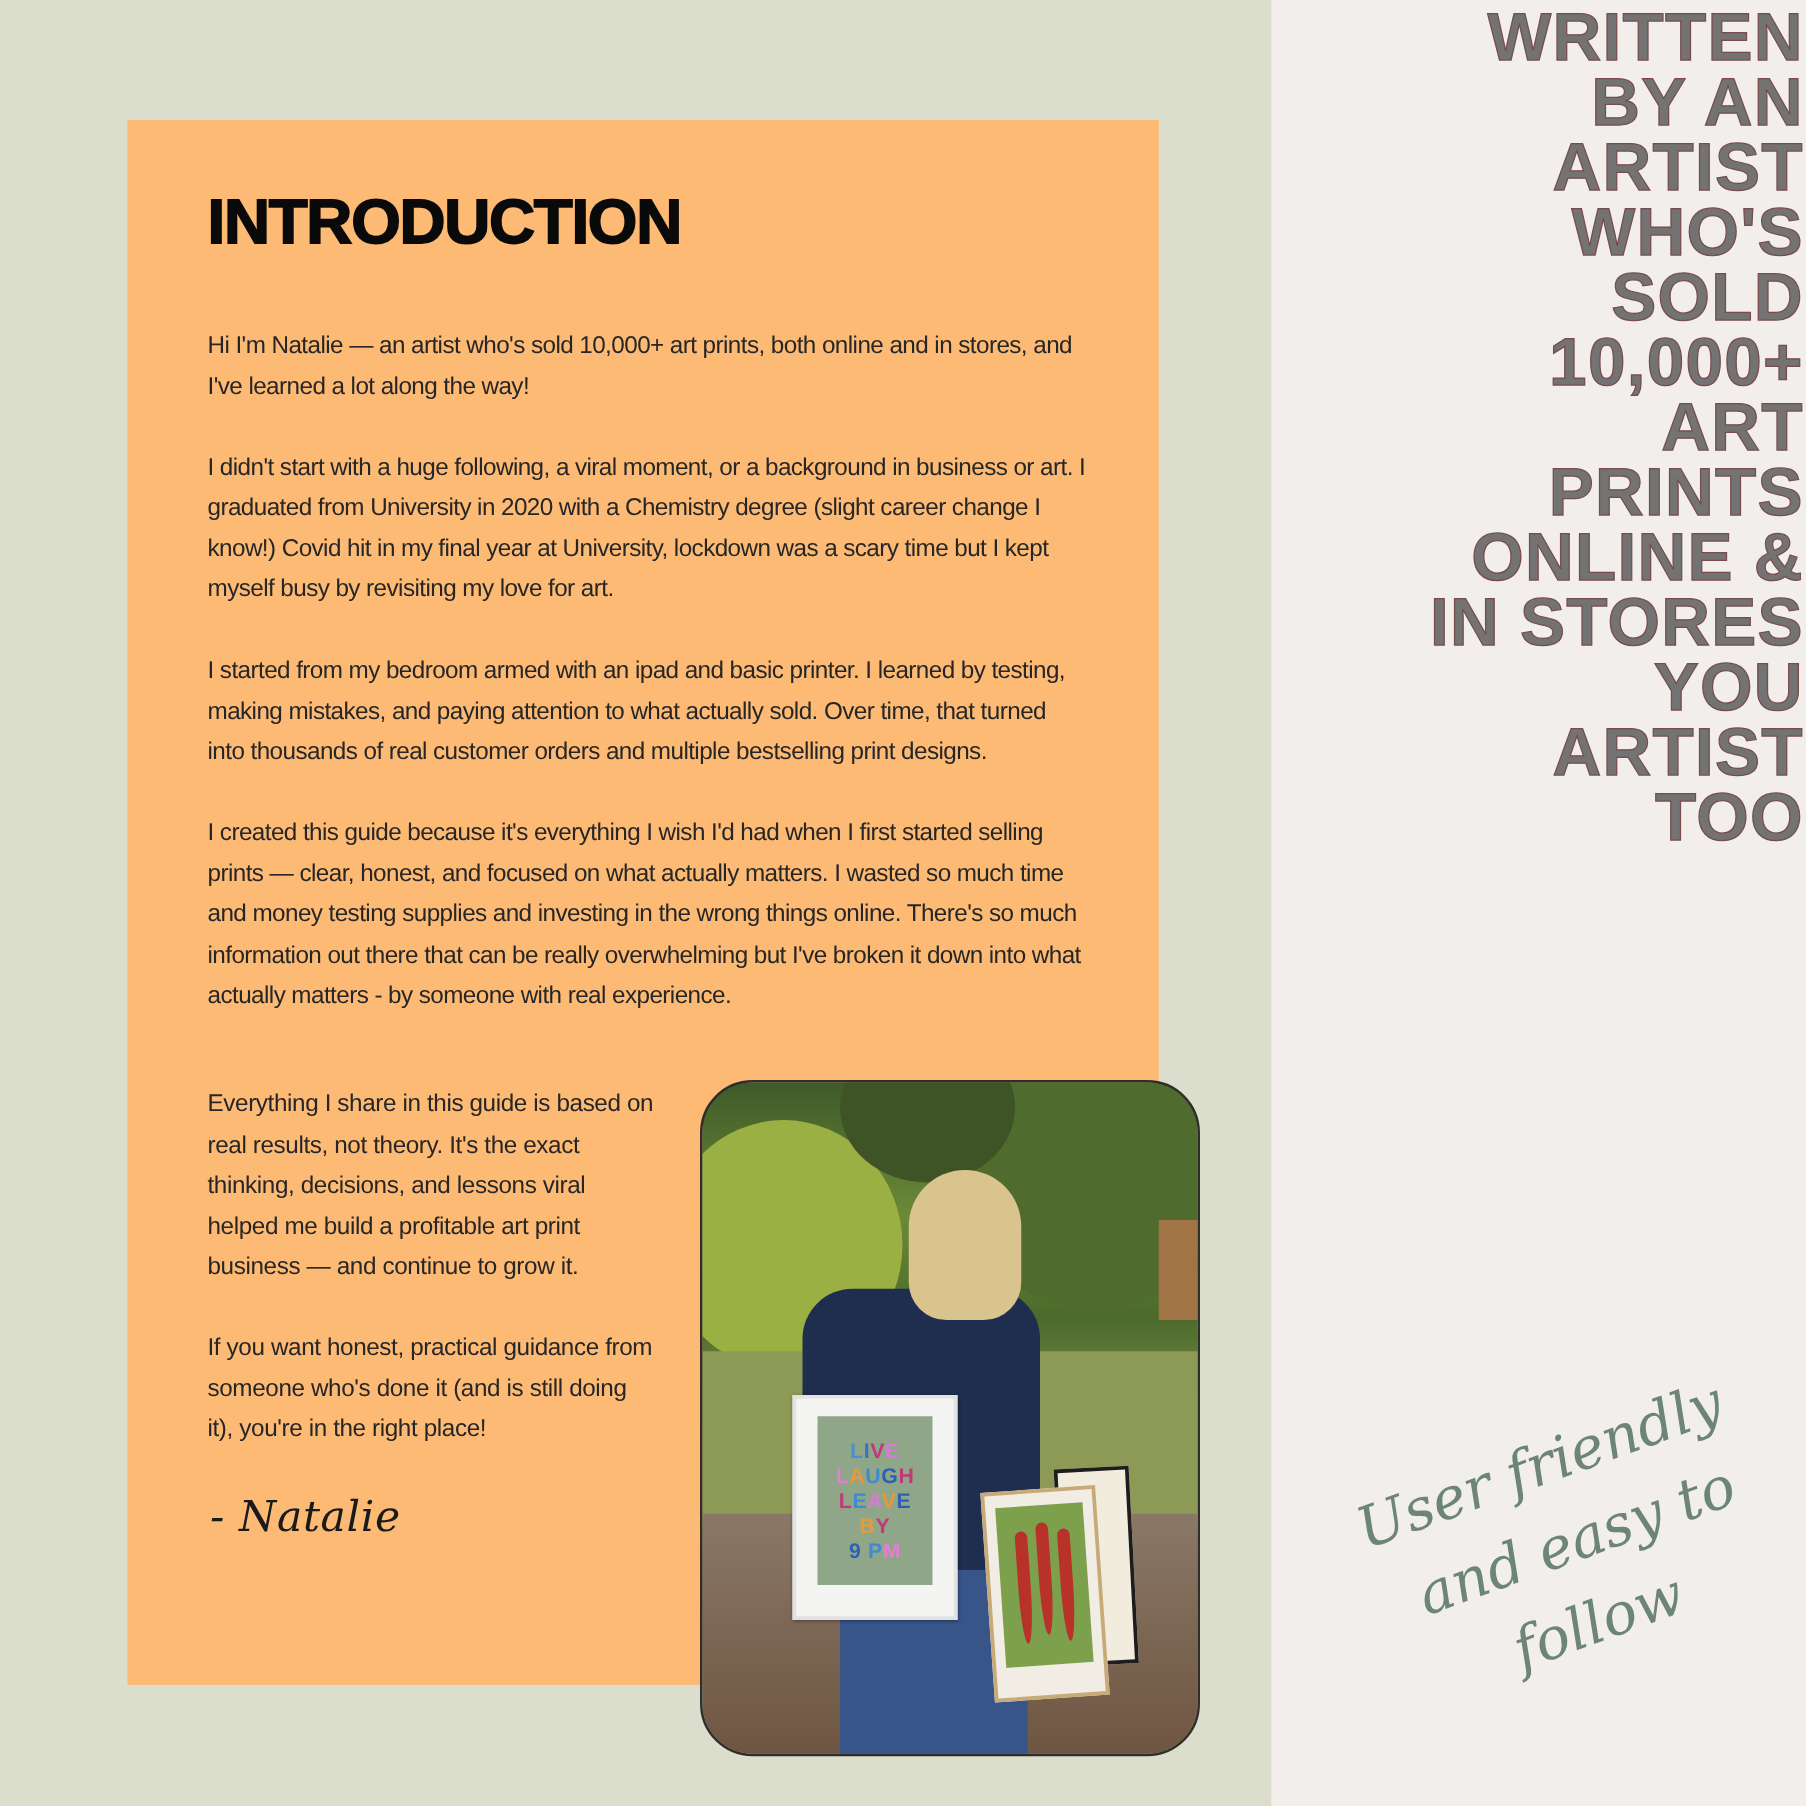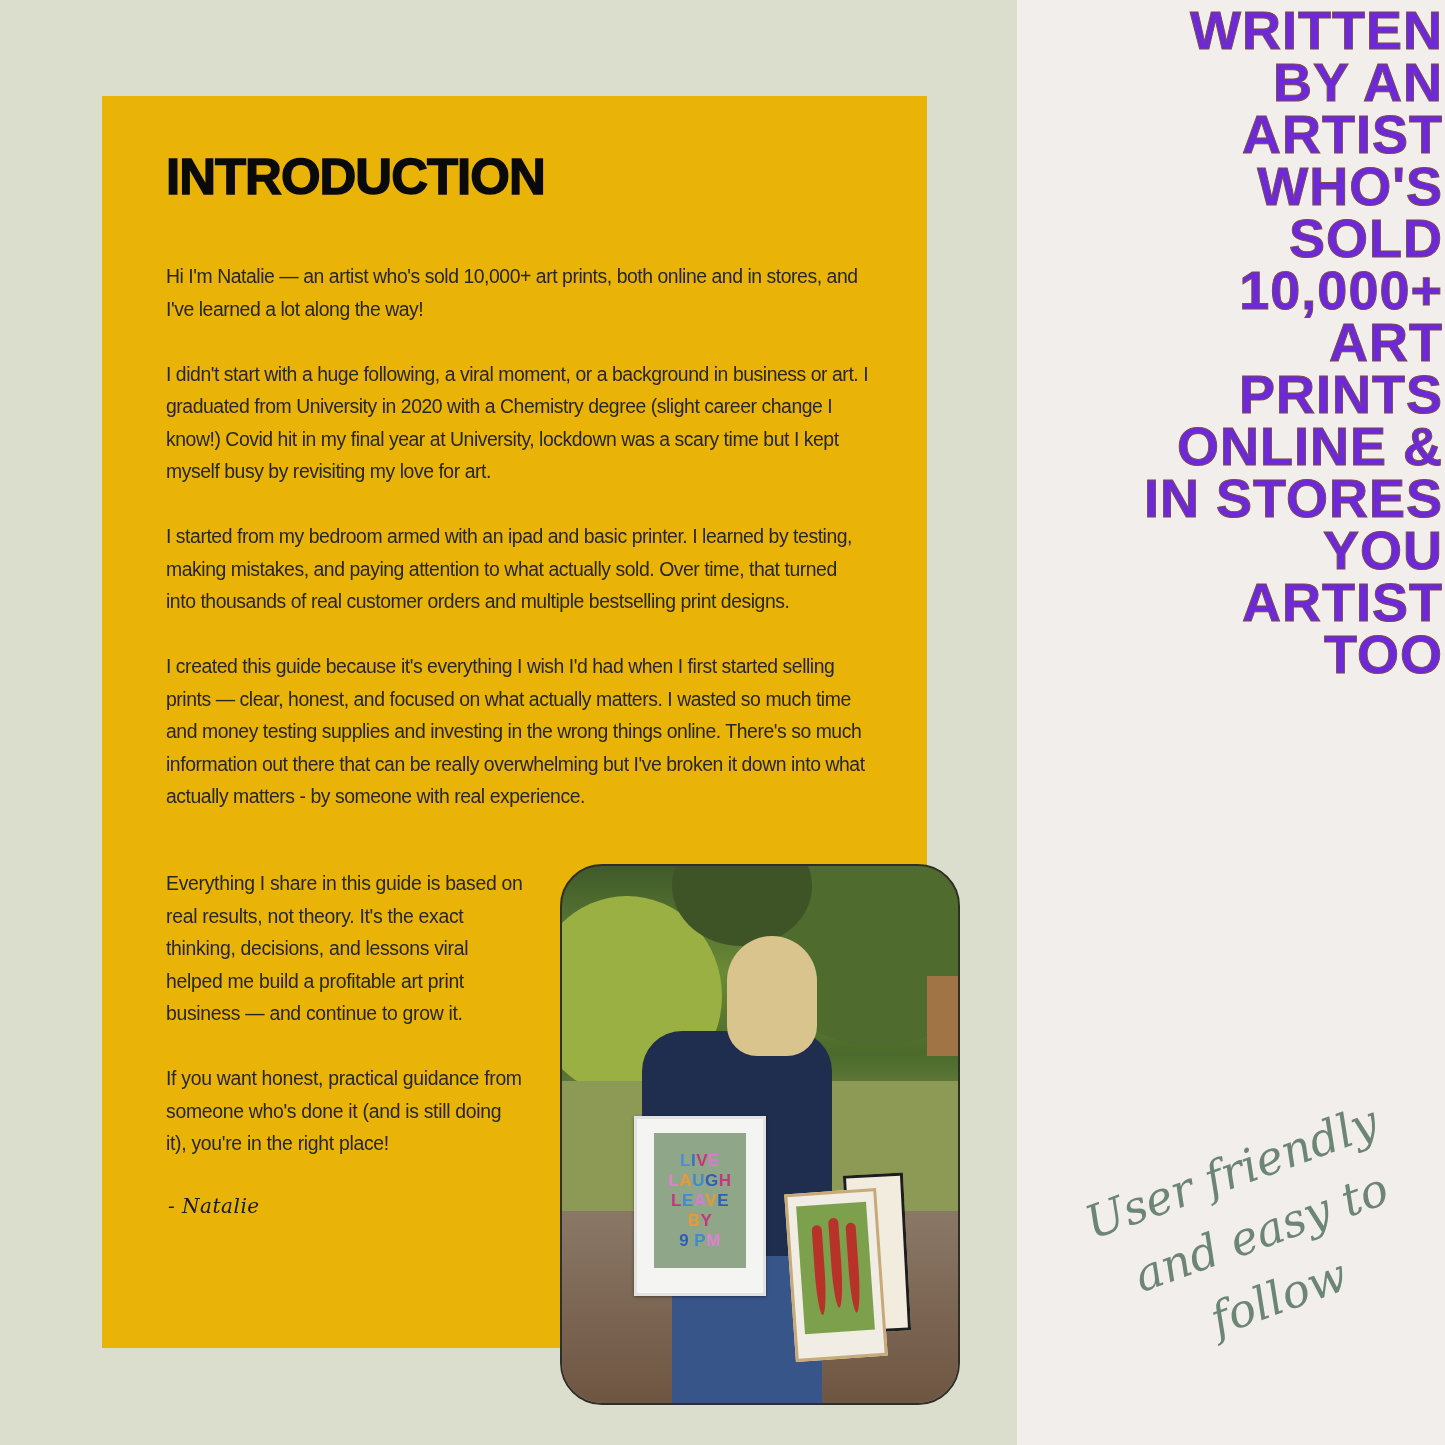--- a/index.html
+++ b/index.html
@@ -5,38 +5,38 @@
   html, body { margin: 0; padding: 0; }
   body {
     width: 1445px; height: 1445px; position: relative; overflow: hidden;
     background: #dcdecd;
     font-family: "Liberation Sans", sans-serif;
   }
   .left-bg { position: absolute; left: 0; top: 0; width: 1017px; height: 1445px; background: #dcdecd; }
   .right-panel { position: absolute; left: 1017px; top: 0; width: 428px; height: 1445px; background: #f1eeeb; }
   .page-card {
     position: absolute; left: 102px; top: 96px; width: 825px; height: 1252px;
-    background: #eab308;
+    background: #fdba74;
   }
   .intro-title {
     position: absolute; left: 64px; top: 52px; margin: 0;
     font-family: "Liberation Sans", sans-serif; font-weight: 900; font-size: 50px;
     letter-spacing: -1px; color: #0a0a0a; transform: scaleX(1.02); transform-origin: left;
     -webkit-text-stroke: 1.4px #0a0a0a;
   }
   .body-text {
     position: absolute; left: 64px; top: 164px; width: 705px;
     font-family: "Liberation Sans", sans-serif; font-size: 19.4px; line-height: 32.5px;
     color: #262626; letter-spacing: -0.45px;
   }
   .body-text p { margin: 0 0 32.5px 0; }
   .body-text.narrow { top: 771px; width: 360px; letter-spacing: -0.3px; }
   .signature {
     position: absolute; left: 66px; top: 1098px; font-family: "DejaVu Serif", serif;
-    font-style: italic; font-size: 20px; color: #1a1a1a; letter-spacing: 0.5px;
+    font-style: italic; font-size: 34px; color: #1a1a1a; letter-spacing: 0.5px;
   }
   .photo {
     position: absolute; left: 560px; top: 864px; width: 400px; height: 541px;
     border-radius: 42px; overflow: hidden; border: 2px solid #2e2e2a; box-sizing: border-box;
     background: linear-gradient(180deg, #3f5a2a 0%, #6b8a36 20%, #4b6a2b 35%, #7e8f4d 50%, #8f9a55 62%, #6d5a48 75%, #857563 88%, #a89c80 100%);
     padding-left: 16px;
   }
   .photo .bush { position: absolute; border-radius: 50%; }
   .photo .person-hair { position: absolute; left: 165px; top: 70px; width: 90px; height: 120px; background: #d9c48e; border-radius: 45px 45px 30px 30px; }
   .photo .person-body { position: absolute; left: 80px; top: 165px; width: 190px; height: 240px; background: #1f2d4f; border-radius: 40px 40px 10px 10px; }
@@ -54,21 +54,21 @@
   .frame2 {
     position: absolute; left: 228px; top: 325px; width: 92px; height: 168px;
     background: #f1ede4; border: 3px solid #c8aa78; box-sizing: border-box; transform: rotate(-4deg);
   }
   .frame2 .poster { position: absolute; left: 8px; top: 10px; width: 70px; height: 128px; background: #7da04c; }
   .chili { position: absolute; top: 20px; width: 10px; height: 90px; background: #b8322a; border-radius: 5px 5px 50% 50%; }
   .frame3 { position: absolute; left: 285px; top: 308px; width: 60px; height: 158px; background: #f2ecdf; border: 3px solid #1d1d1d; box-sizing: border-box; transform: rotate(-3deg); }
   .headline {
     position: absolute; right: 2px; top: 4px; margin: 0; text-align: right;
     font-family: "Liberation Sans", sans-serif; font-weight: 900; font-size: 54px; line-height: 52px;
-    color: #6d28d9; letter-spacing: 1px; -webkit-text-stroke: 1px #7a4b4c;
+    color: #737373; letter-spacing: 1px; -webkit-text-stroke: 1px #7a4b4c;
   }
   .headline span { display: block; white-space: nowrap; }
   .script {
     position: absolute; left: 1068px; top: 1095px; width: 360px; height: 270px;
     font-family: "DejaVu Serif", serif; font-style: italic; color: #6c8574; font-size: 46px;
   }
   .script span { position: absolute; white-space: nowrap; }
 </style>
 </head>
 <body>

